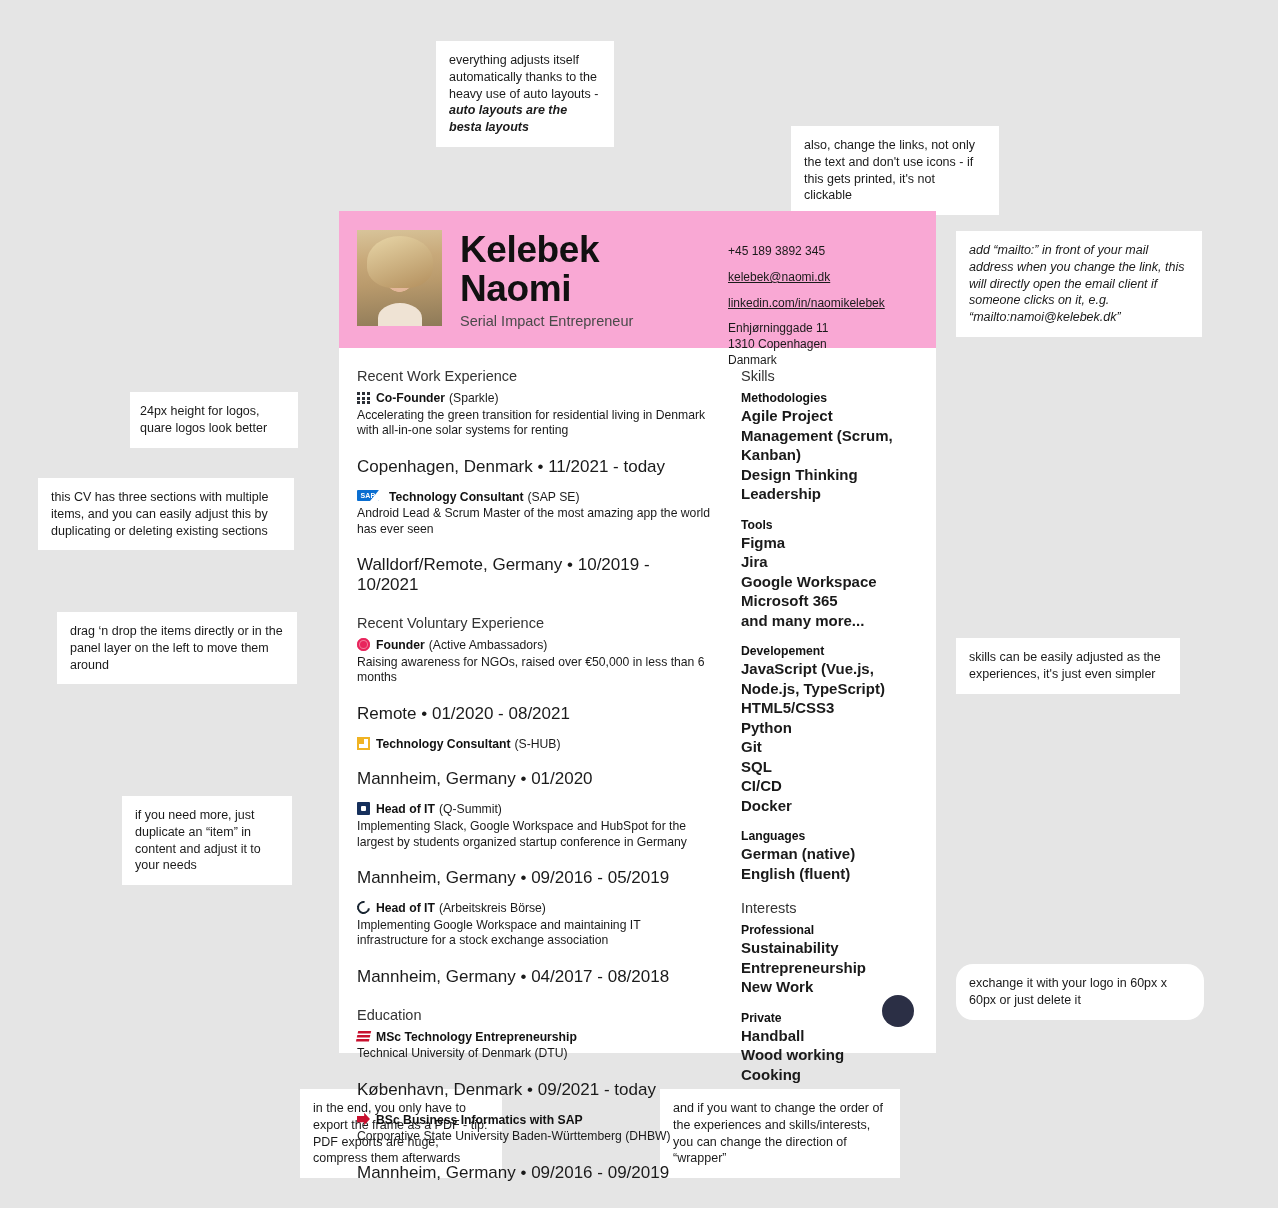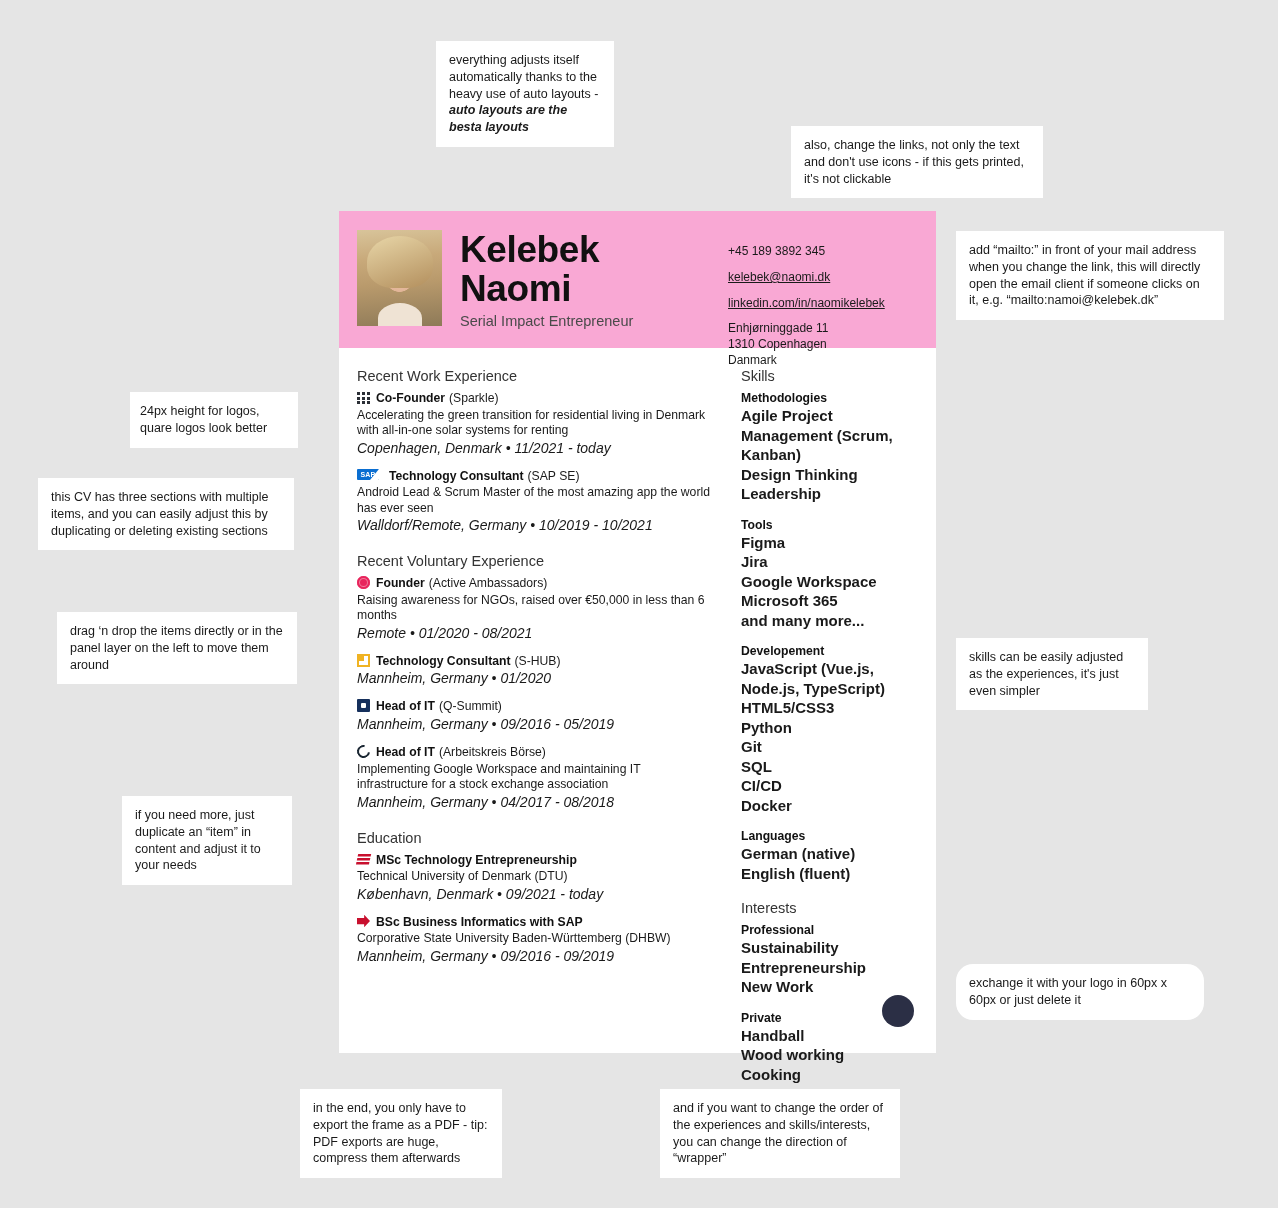--- a/index.html
+++ b/index.html
@@ -113,24 +113,23 @@
     margin-bottom: 2px;
   }
   .item-role { font-weight: bold; color: #111111; }
   .item-org { color: #1a1a1a; margin-left: 4px; }
   .item-desc {
     font-size: 12.2px;
     color: #1a1a1a;
     line-height: 1.27;
   }
   .item-meta {
-    font-size: 14px;
-    font-style: italic;
-    color: #1a1a1a;
-    margin-top: 1px;
+    font-size: 17px;
+    color: #1a1a1a;
+    margin-top: 18px;
   }
 
   .ico {
     width: 13px; height: 13px;
     flex: 0 0 13px;
     margin-right: 6px;
     position: relative;
     display: inline-block;
   }
   
@@ -243,45 +242,45 @@
     background: #2b2f45;
   }
 </style>
 </head>
 <body>
 
 <div class="note" style="left:436px; top:41px; width:178px;">
   <span>everything adjusts itself automatically thanks to the heavy use of auto layouts - </span><b>auto layouts are the besta layouts</b>
 </div>
 
-<div class="note" style="left:791px; top:126px; width:252px;">
+<div class="note" style="left:791px; top:126px; width:208px;">
   <span>also, change the links, not only the text and don't use icons - if this gets printed, it's not clickable</span>
 </div>
 
-<div class="note" style="left:956px; top:231px; width:268px;">
+<div class="note" style="left:956px; top:231px; width:246px;font-style:italic;">
   <span>add “mailto:” in front of your mail address when you change the link, this will directly open the email client if someone clicks on it, e.g. “mailto:namoi@kelebek.dk”</span>
 </div>
 
 <div class="note" style="left:130px; top:392px; width:168px;padding-left:10px;">
   <span>24px height for logos, quare logos look better</span>
 </div>
 
 <div class="note" style="left:38px; top:478px; width:256px;">
   <span>this CV has three sections with multiple items, and you can easily adjust this by duplicating or deleting existing sections</span>
 </div>
 
 <div class="note" style="left:57px; top:612px; width:240px;">
   <span>drag ‘n drop the items directly or in the panel layer on the left to move them around</span>
 </div>
 
 <div class="note" style="left:122px; top:796px; width:170px;">
   <span>if you need more, just duplicate an “item” in content and adjust it to your needs</span>
 </div>
 
-<div class="note" style="left:956px; top:638px; width:192px;">
+<div class="note" style="left:956px; top:638px; width:224px;">
   <span>skills can be easily adjusted as the experiences, it's just even simpler</span>
 </div>
 
 <div class="note" style="left:956px; top:964px; width:248px;border-radius:17px;">
   <span>exchange it with your logo in 60px x 60px or just delete it</span>
 </div>
 
 <div class="note" style="left:300px; top:1089px; width:202px;">
   <span>in the end, you only have to export the frame as a PDF - tip: PDF exports are huge, compress them afterwards</span>
 </div>
@@ -366,20 +365,21 @@
           </div>
           <div class="item-meta">Mannheim, Germany • 01/2020</div>
         </div>
 
         <div class="item">
           <div class="item-head">
             <span class="ico ico-square-navy"></span>
             <span class="item-role">Head of IT</span>
             <span class="item-org">(Q-Summit)</span>
           </div>
+          <div class="item-desc">Implementing Slack, Google Workspace and HubSpot for the largest by students organized startup conference in Germany</div>
           <div class="item-meta">Mannheim, Germany • 09/2016 - 05/2019</div>
         </div>
 
         <div class="item">
           <div class="item-head">
             <span class="ico ico-crescent"></span>
             <span class="item-role">Head of IT</span>
             <span class="item-org">(Arbeitskreis Börse)</span>
           </div>
           <div class="item-desc">Implementing Google Workspace and maintaining IT infrastructure for a stock exchange association</div>

